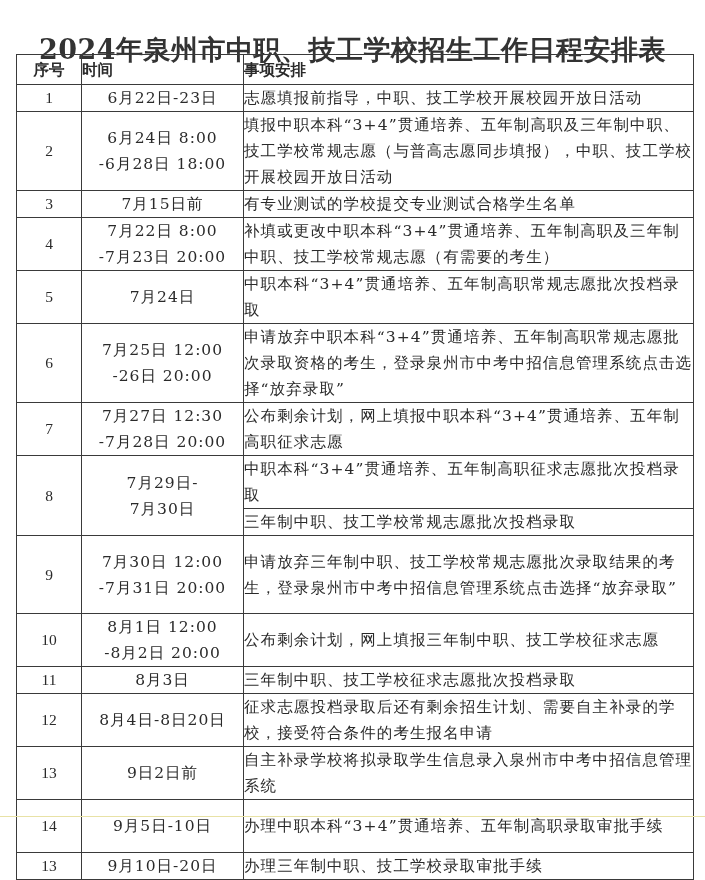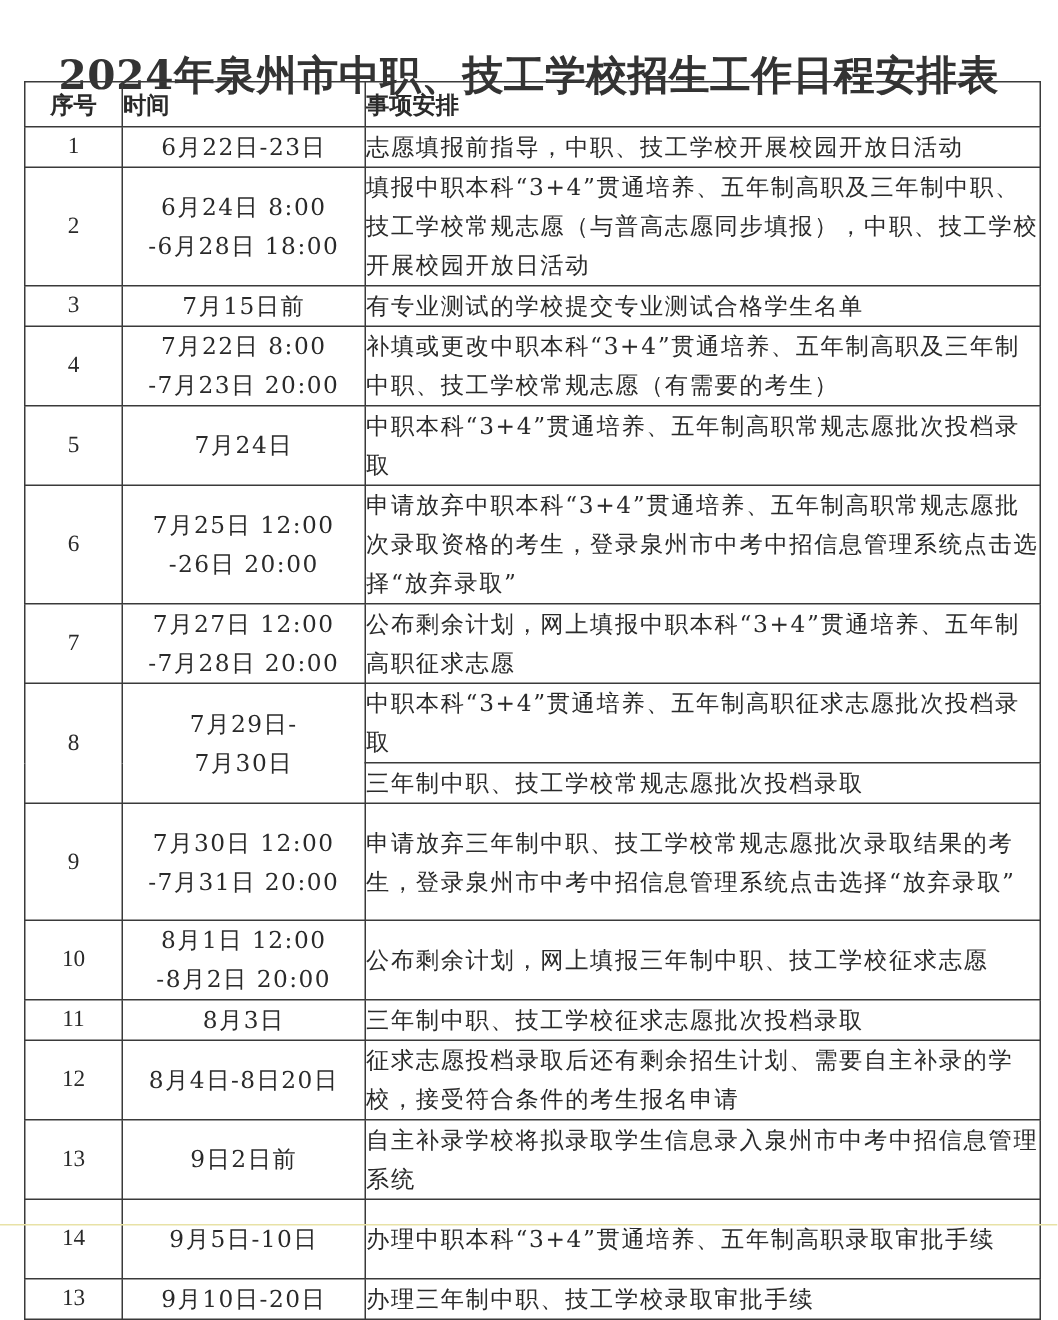--- a/index.html
+++ b/index.html
@@ -103,21 +103,21 @@
       <td class="time">
           <span class="tline">7月25日 12:00</span>
           <span class="tline">-26日 20:00</span>
         </td>
       <td class="item">申请放弃中职本科“3+4”贯通培养、五年制高职常规志愿批次录取资格的考生，登录泉州市中考中招信息管理系统点击选择“放弃录取”</td>
     </tr>
 
     <tr style="height:53px">
       <td class="num">7</td>
       <td class="time">
-          <span class="tline">7月27日 12:00</span>
+          <span class="tline">7月27日 12:30</span>
           <span class="tline">-7月28日 20:00</span>
         </td>
       <td class="item">公布剩余计划，网上填报中职本科“3+4”贯通培养、五年制高职征求志愿</td>
     </tr>
 
     <tr style="height:53px">
       <td class="num" rowspan="2">8</td>
       <td class="time" rowspan="2">
           <span class="tline">7月29日-</span>
           <span class="tline">7月30日</span>

